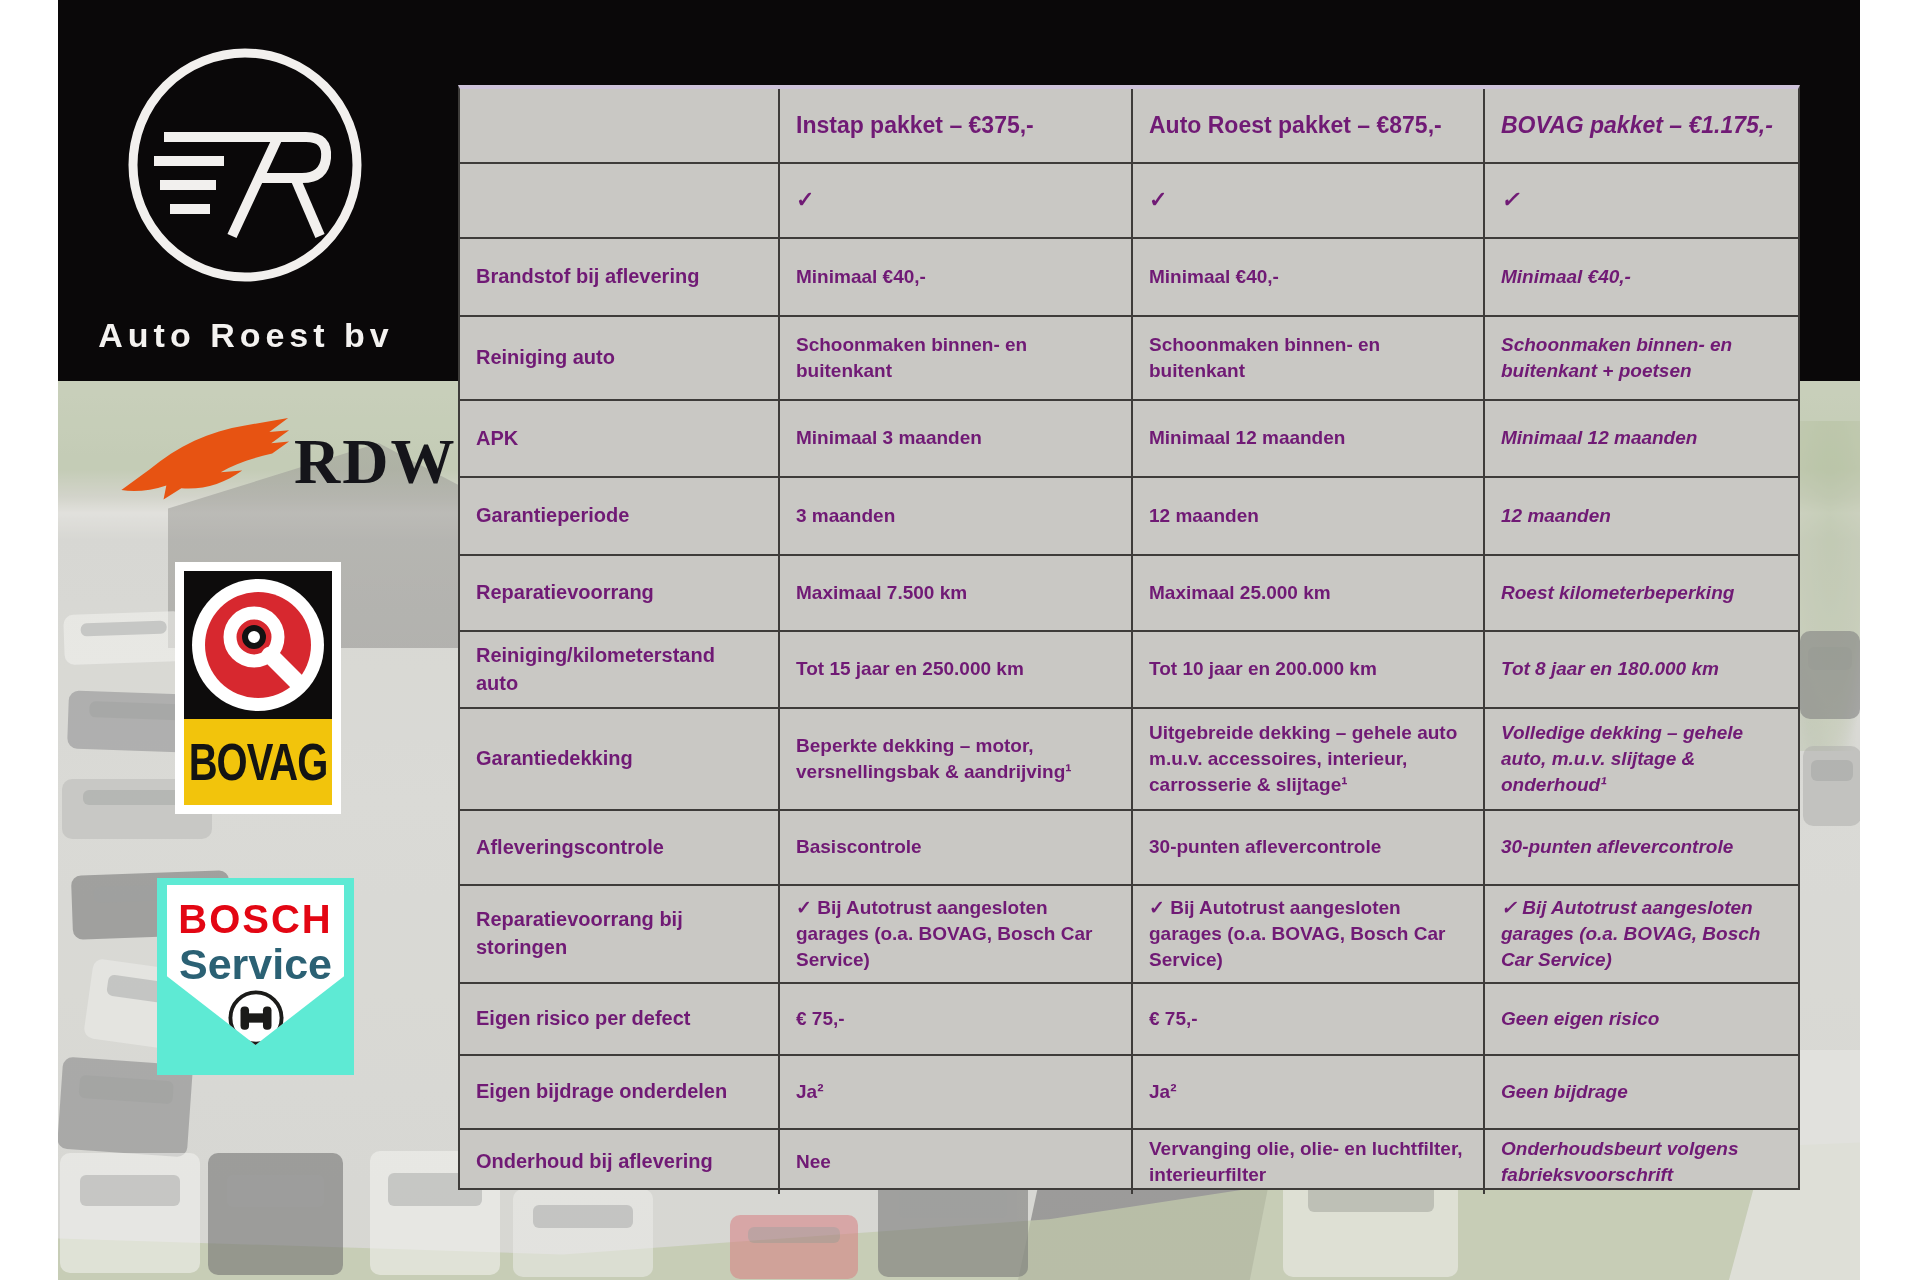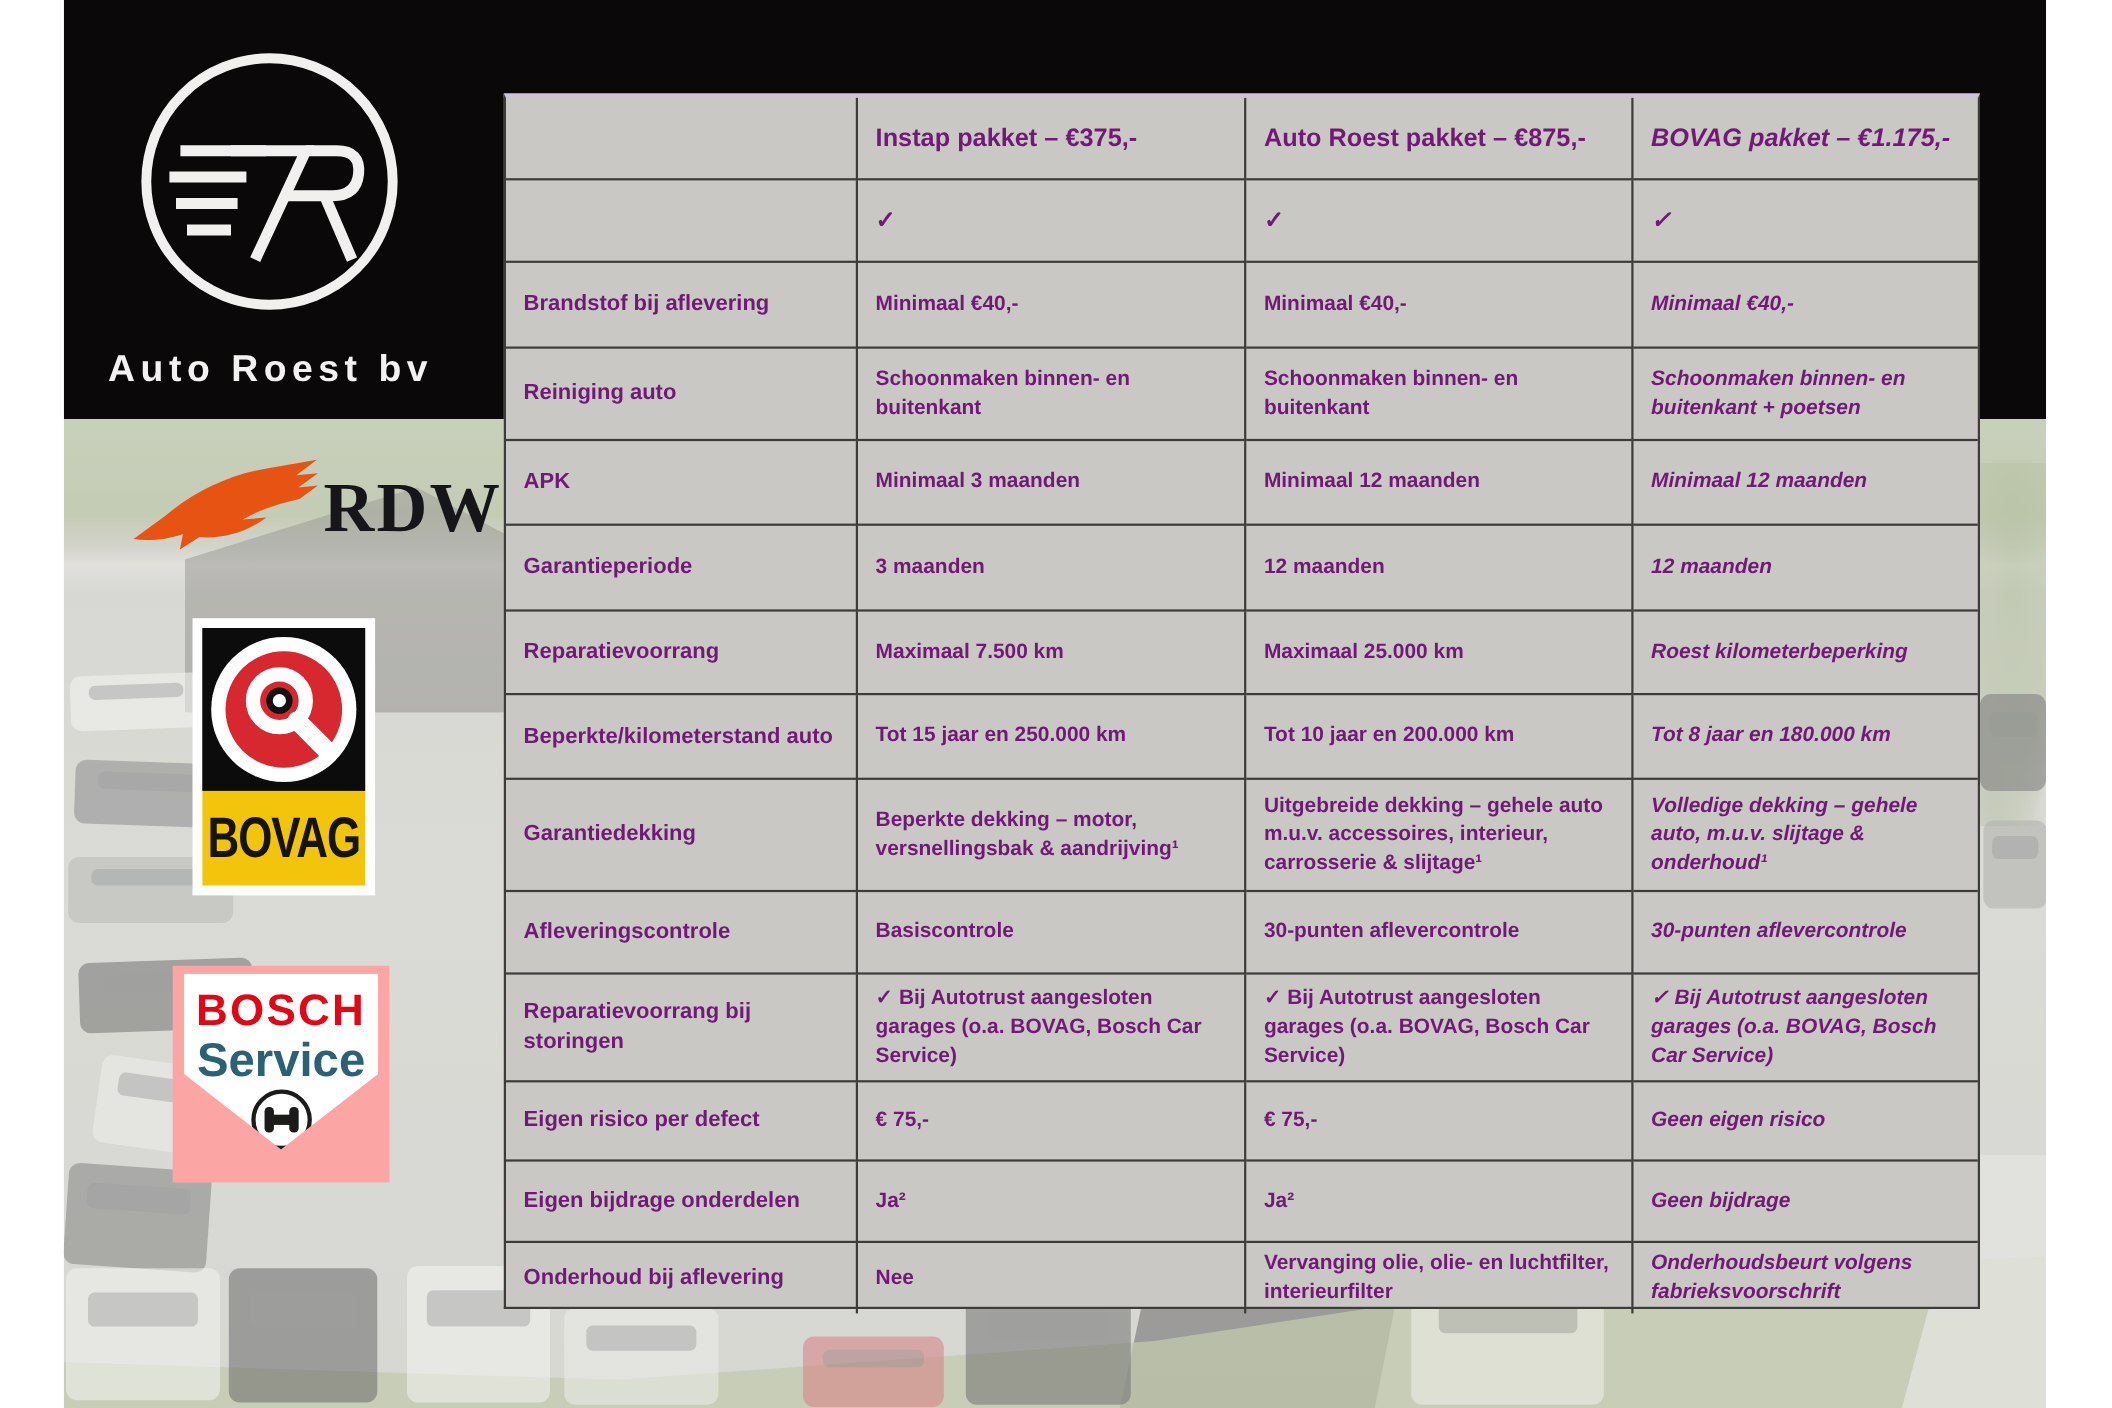--- a/index.html
+++ b/index.html
@@ -47,21 +47,21 @@
   
   .rdw{position:absolute;left:54px;top:414px;display:flex;align-items:center;z-index:3;}
   .rdw-text{font-family:"Liberation Serif",serif;font-weight:700;font-size:64px;
        color:#15151a;letter-spacing:2px;margin-left:4px;line-height:1;text-align:right;}
   .bovag{position:absolute;left:117px;top:562px;width:166px;height:252px;background:#ffffff;
        z-index:3;box-sizing:border-box;padding:9px;display:flex;flex-direction:column;}
   .bovag-top{width:100%;height:148px;background:#0d0c0c;}
   .bovag-bottom{width:100%;flex:1;background:#f2c40c;display:flex;align-items:center;justify-content:center;}
   .bovag-text{font-weight:700;font-size:40px;letter-spacing:-1px;color:#141413;
        transform:scaleY(1.3);line-height:1;}
-  .bosch{position:absolute;left:99px;top:878px;width:197px;height:197px;background:#fca5a5;z-index:3;}
+  .bosch{position:absolute;left:99px;top:878px;width:197px;height:197px;background:#5eead4;z-index:3;}
   .bosch-shield{position:absolute;left:10px;right:10px;top:7px;height:172px;background:#ffffff;
        clip-path:polygon(0 0,100% 0,100% 53%,50% 93%,0 53%);
        display:flex;flex-direction:column;align-items:center;padding-top:13px;box-sizing:border-box;}
   .bosch-word{font-weight:700;font-size:40px;letter-spacing:2px;color:#e30613;line-height:1.05;}
   .bosch-service{font-weight:700;font-size:43px;color:#2b6174;line-height:1.05;margin-top:2px;}
 </style>
 </head>
 <body>
 
 <div class="stage">
@@ -160,21 +160,21 @@
       <div class="cell ">Minimaal 12 maanden</div>
       <div class="cell last-col">Minimaal 12 maanden</div>
       <div class="cell lbl">Garantieperiode</div>
       <div class="cell ">3 maanden</div>
       <div class="cell ">12 maanden</div>
       <div class="cell last-col">12 maanden</div>
       <div class="cell lbl">Reparatievoorrang</div>
       <div class="cell ">Maximaal 7.500 km</div>
       <div class="cell ">Maximaal 25.000 km</div>
       <div class="cell last-col">Roest kilometerbeperking</div>
-      <div class="cell lbl">Beperkte/kilometerstand auto</div>
+      <div class="cell lbl">Reiniging/kilometerstand auto</div>
       <div class="cell ">Tot 15 jaar en 250.000 km</div>
       <div class="cell ">Tot 10 jaar en 200.000 km</div>
       <div class="cell last-col">Tot 8 jaar en 180.000 km</div>
       <div class="cell lbl">Garantiedekking</div>
       <div class="cell ">Beperkte dekking – motor, versnellingsbak &amp; aandrijving¹</div>
       <div class="cell ">Uitgebreide dekking – gehele auto m.u.v. accessoires, interieur, carrosserie &amp; slijtage¹</div>
       <div class="cell last-col">Volledige dekking – gehele auto, m.u.v. slijtage &amp; onderhoud¹</div>
       <div class="cell lbl">Afleveringscontrole</div>
       <div class="cell ">Basiscontrole</div>
       <div class="cell ">30-punten aflevercontrole</div>

